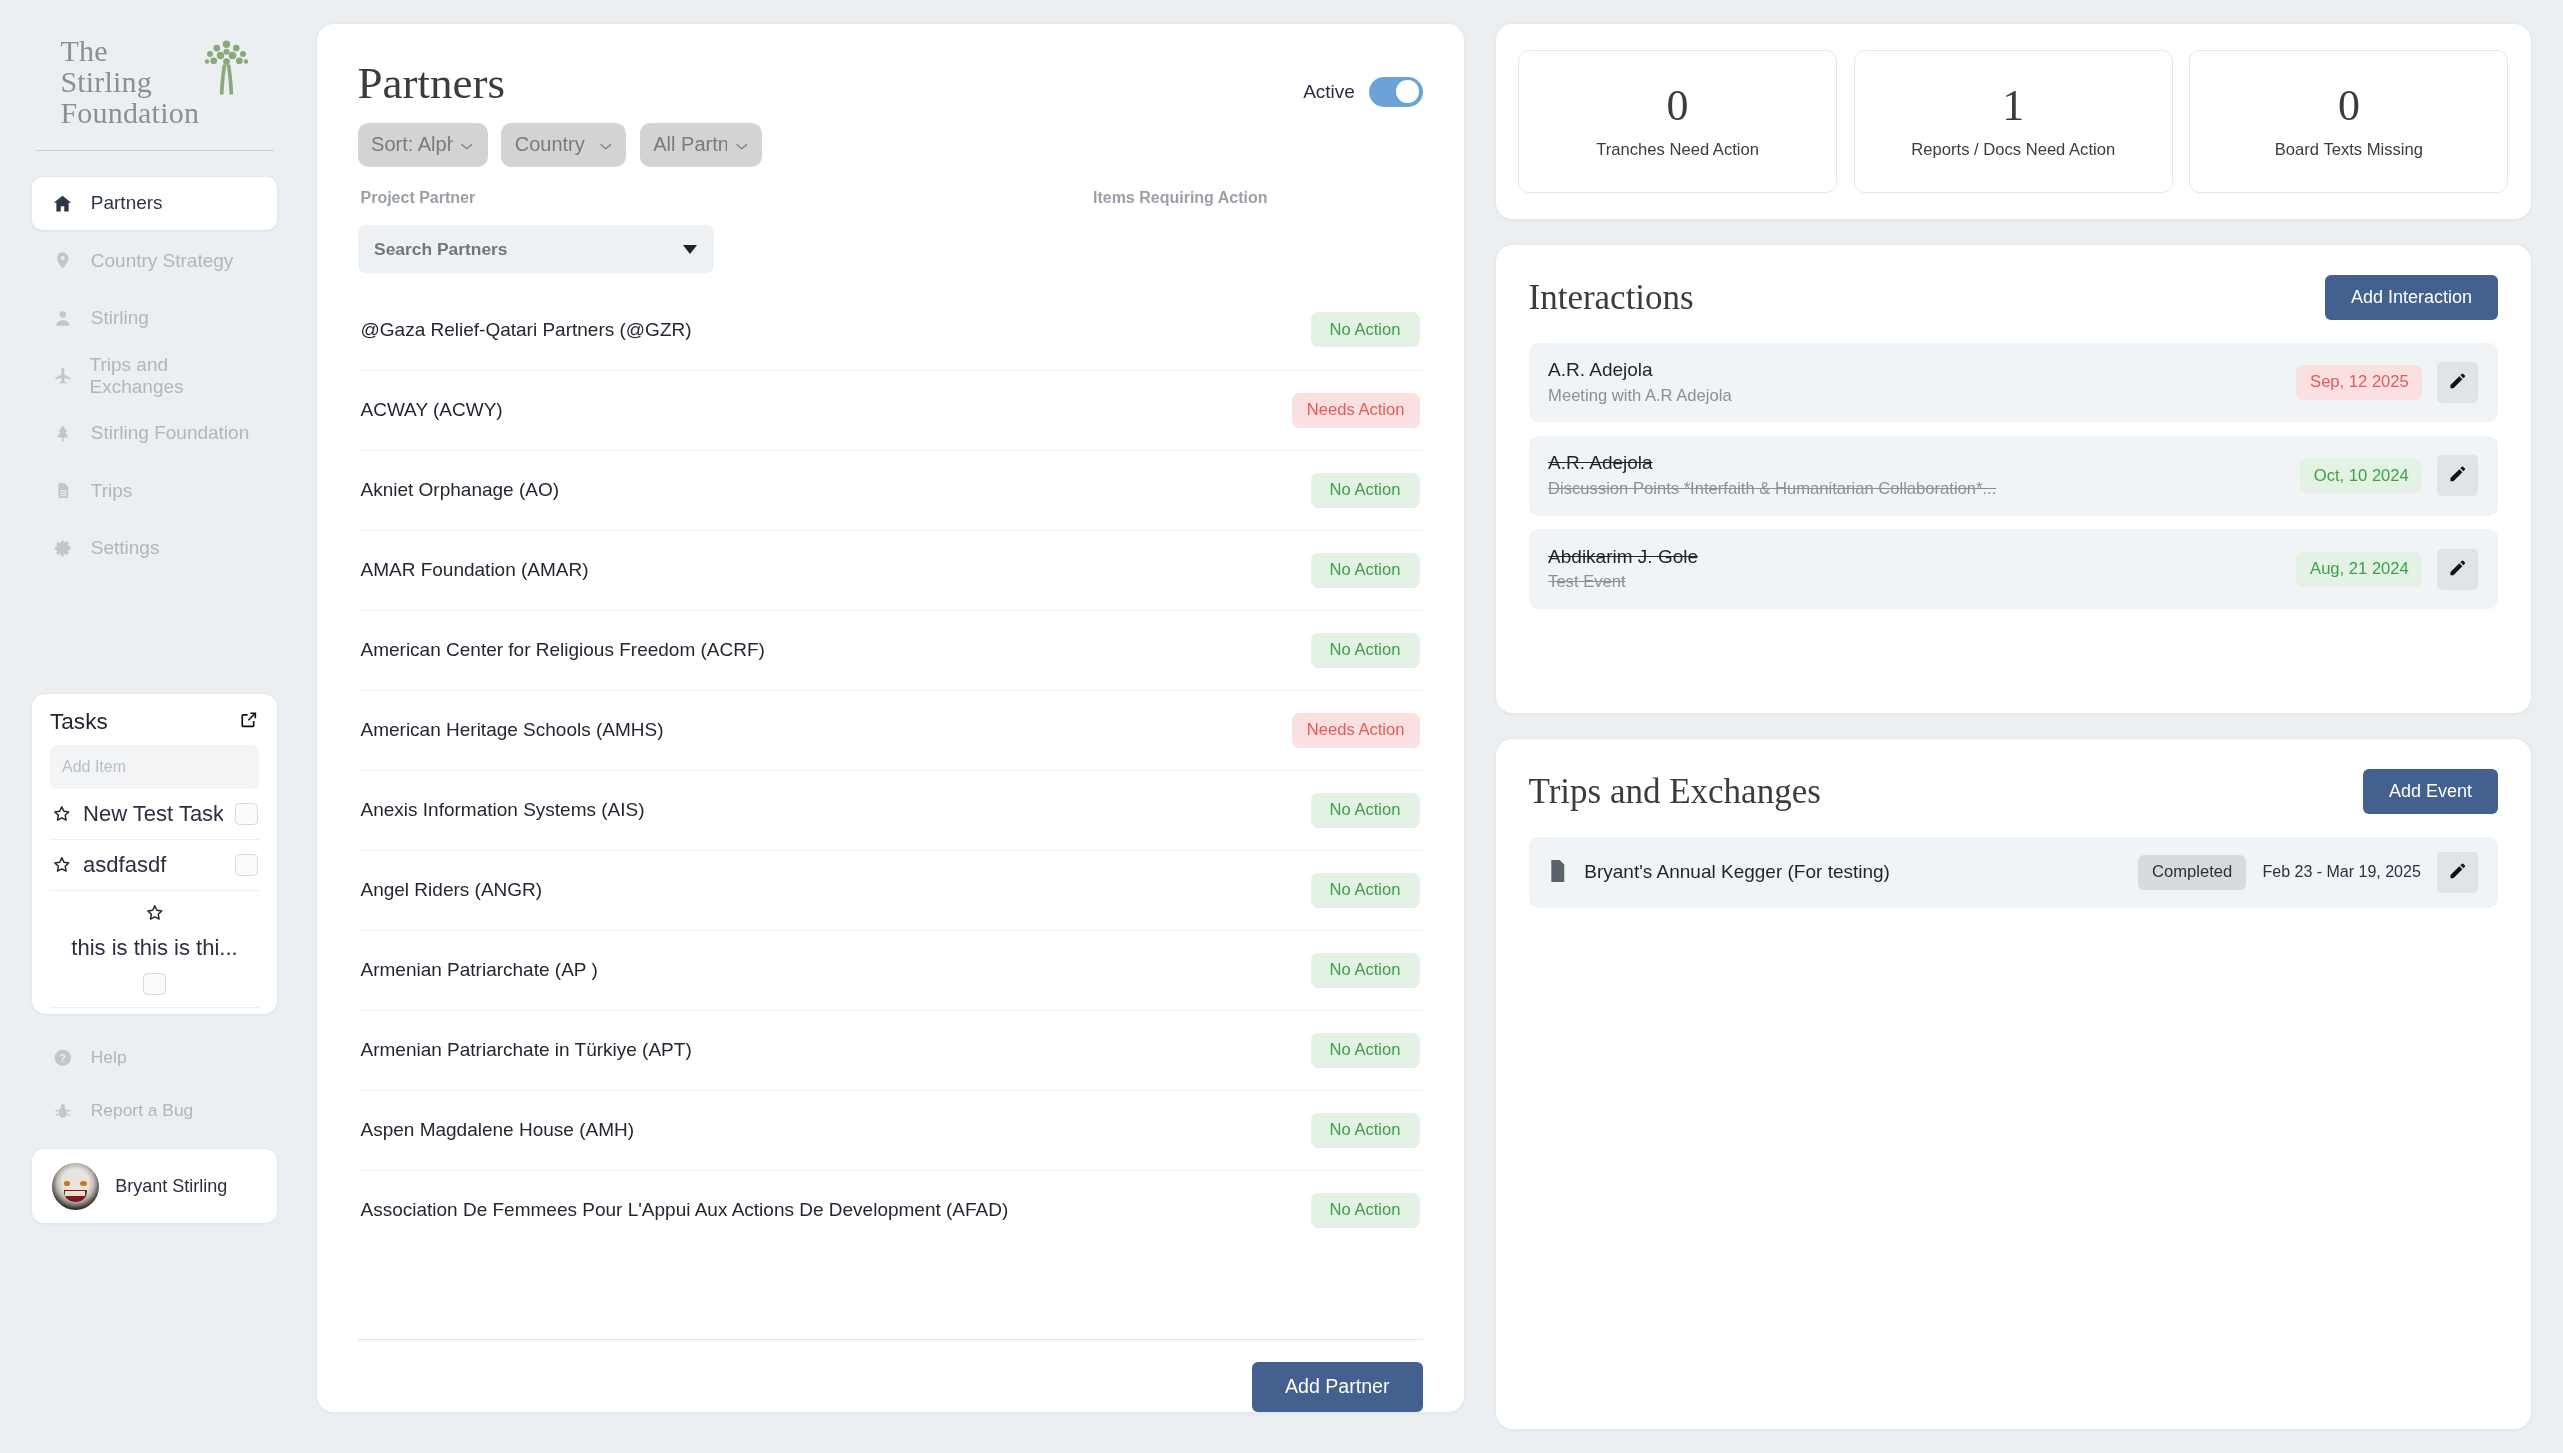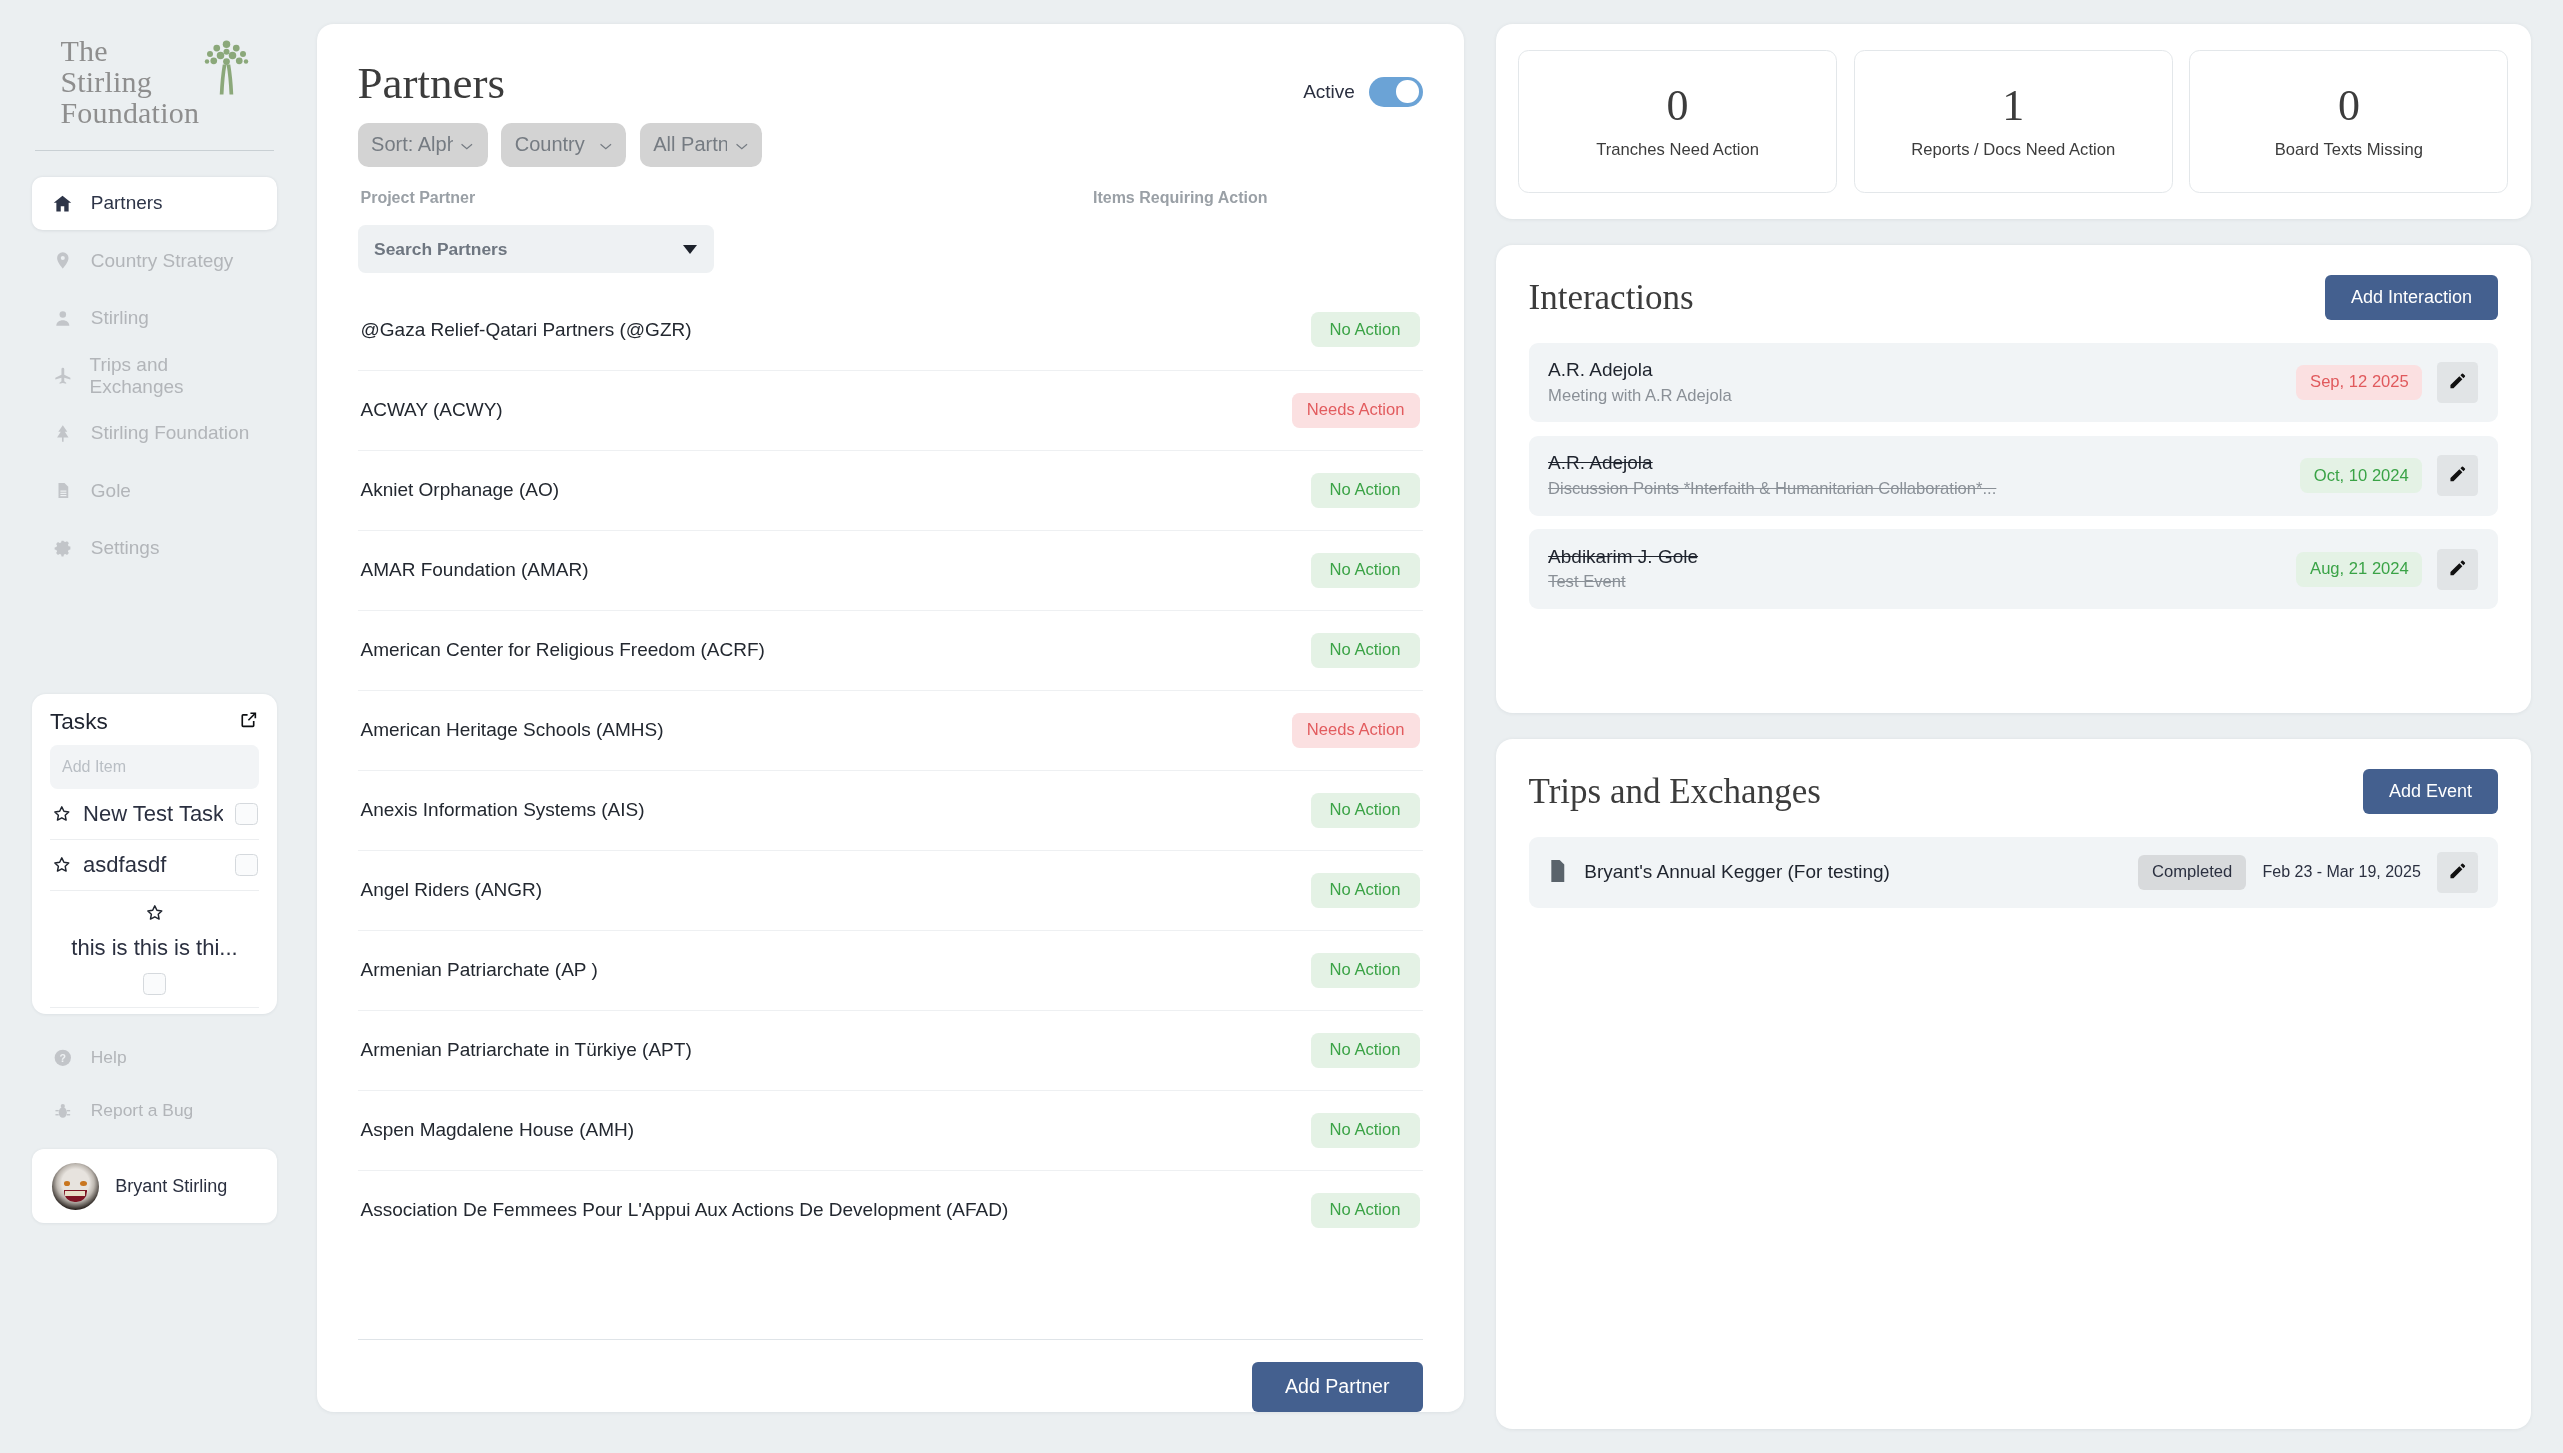--- a/index.html
+++ b/index.html
@@ -276,21 +276,21 @@
       </div>
       <div class="nav-item">
         <span class="ico">
           <svg width="18" height="21" viewBox="0 0 24 24">
               <path d="M6 2h8l5 5v15H6z"></path>
               <rect x="8.5" y="12" width="8" height="1.6" fill="#eef1f3"></rect>
               <rect x="8.5" y="15" width="8" height="1.6" fill="#eef1f3"></rect>
               <rect x="8.5" y="18" width="8" height="1.6" fill="#eef1f3"></rect>
             </svg>
         </span>
-        <span>Gole</span>
+        <span>Trips</span>
       </div>
       <div class="nav-item">
         <span class="ico">
           <svg width="21" height="21" viewBox="0 0 24 24">
               <path d="M12 8.2A3.8 3.8 0 1 0 12 15.8 3.8 3.8 0 0 0 12 8.2zm9-1.4-2.1-.5a7 7 0 0 0-.7-1.7l1.1-1.9-2.1-2.1-1.9 1.1a7 7 0 0 0-1.7-.7L13.1 0h-2.2l-.5 2.1a7 7 0 0 0-1.7.7L6.8 1.7 4.7 3.8l1.1 1.9a7 7 0 0 0-.7 1.7L3 7.9v2.2l2.1.5a7 7 0 0 0 .7 1.7l-1.1 1.9 2.1 2.1 1.9-1.1a7 7 0 0 0 1.7.7l.5 2.1h2.2l.5-2.1a7 7 0 0 0 1.7-.7l1.9 1.1 2.1-2.1-1.1-1.9a7 7 0 0 0 .7-1.7l2.1-.5z" transform="translate(0,3)"></path>
             </svg>
         </span>
         <span>Settings</span>
       </div>
     </nav>

